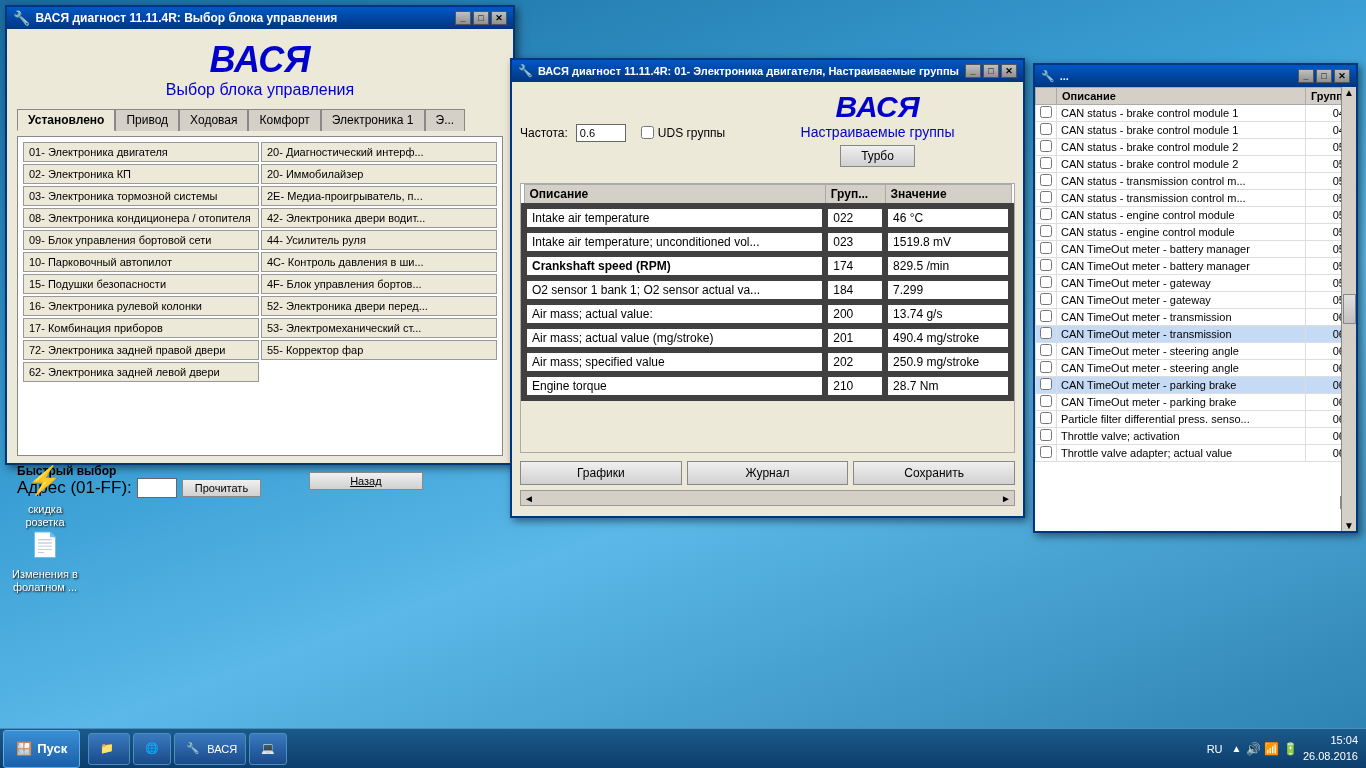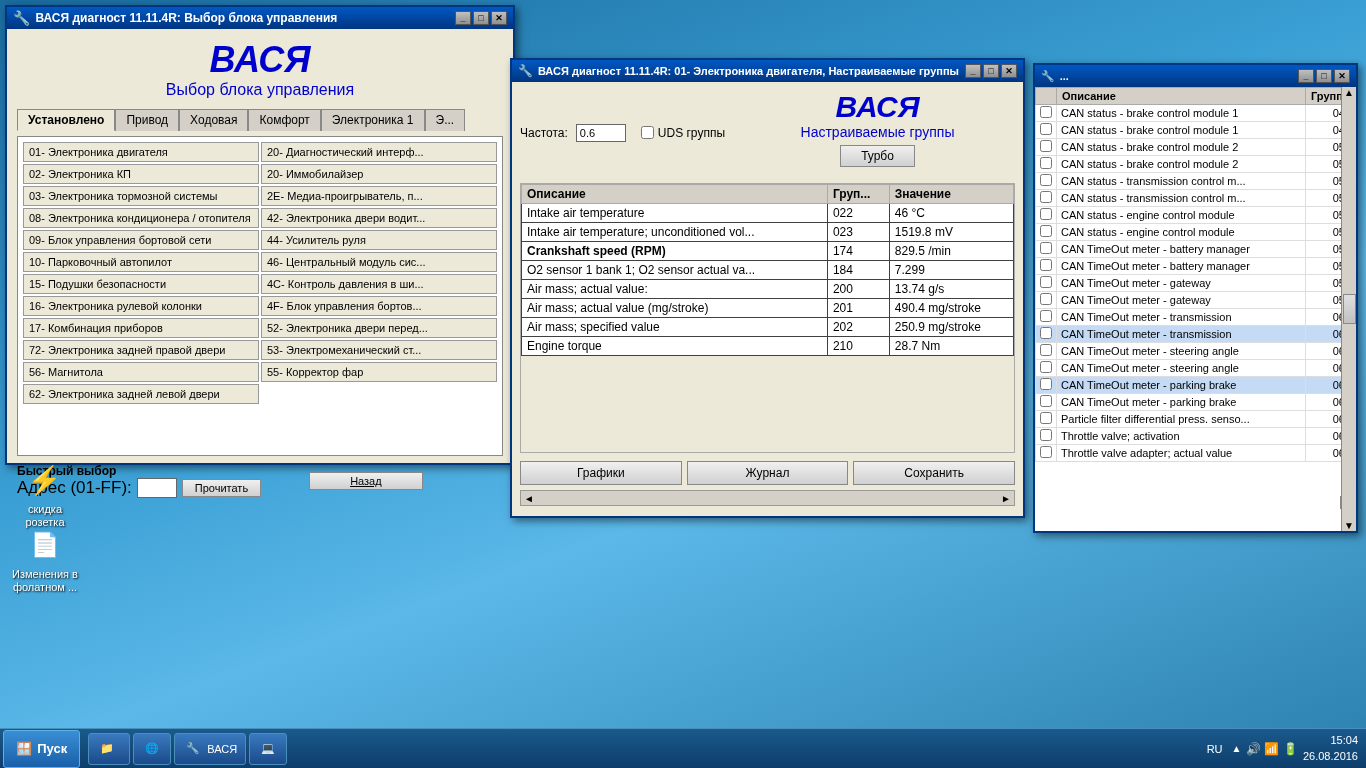--- a/index.html
+++ b/index.html
@@ -385,21 +385,21 @@
 
     .data-table th {
       background: #d4d0c8;
       border: 1px solid #aaa;
       padding: 2px 5px;
       text-align: left;
       font-weight: bold;
     }
 
     .data-table td {
-      border: 1px solid #404040;
+      border: 6px solid #404040;
       padding: 2px 5px;
     }
 
     
     .diag-bottom {
       display: flex;
       gap: 5px;
       margin-top: 8px;
     }
 
@@ -493,30 +493,28 @@
             <div class="menu-item">01- Электроника двигателя</div>
             <div class="menu-item">02- Электроника КП</div>
             <div class="menu-item">03- Электроника тормозной системы</div>
             <div class="menu-item">08- Электроника кондиционера / отопителя</div>
             <div class="menu-item">09- Блок управления бортовой сети</div>
             <div class="menu-item">10- Парковочный автопилот</div>
             <div class="menu-item">15- Подушки безопасности</div>
             <div class="menu-item">16- Электроника рулевой колонки</div>
             <div class="menu-item">17- Комбинация приборов</div>
             <div class="menu-item">72- Электроника задней правой двери</div>
-            <div class="menu-item">56- Магнитола</div>
             <div class="menu-item">62- Электроника задней левой двери</div>
           </div>
           <div class="menu-col">
             <div class="menu-item">20- Диагностический интерф...</div>
             <div class="menu-item">20- Иммобилайзер</div>
             <div class="menu-item">2E- Медиа-проигрыватель, п...</div>
             <div class="menu-item">42- Электроника двери водит...</div>
             <div class="menu-item">44- Усилитель руля</div>
-            <div class="menu-item">46- Центральный модуль сис...</div>
             <div class="menu-item">4C- Контроль давления в ши...</div>
             <div class="menu-item">4F- Блок управления бортов...</div>
             <div class="menu-item">52- Электроника двери перед...</div>
             <div class="menu-item">53- Электромеханический ст...</div>
             <div class="menu-item">55- Корректор фар</div>
           </div>
         </div>
       </div>
 
       <div class="quick-select">

